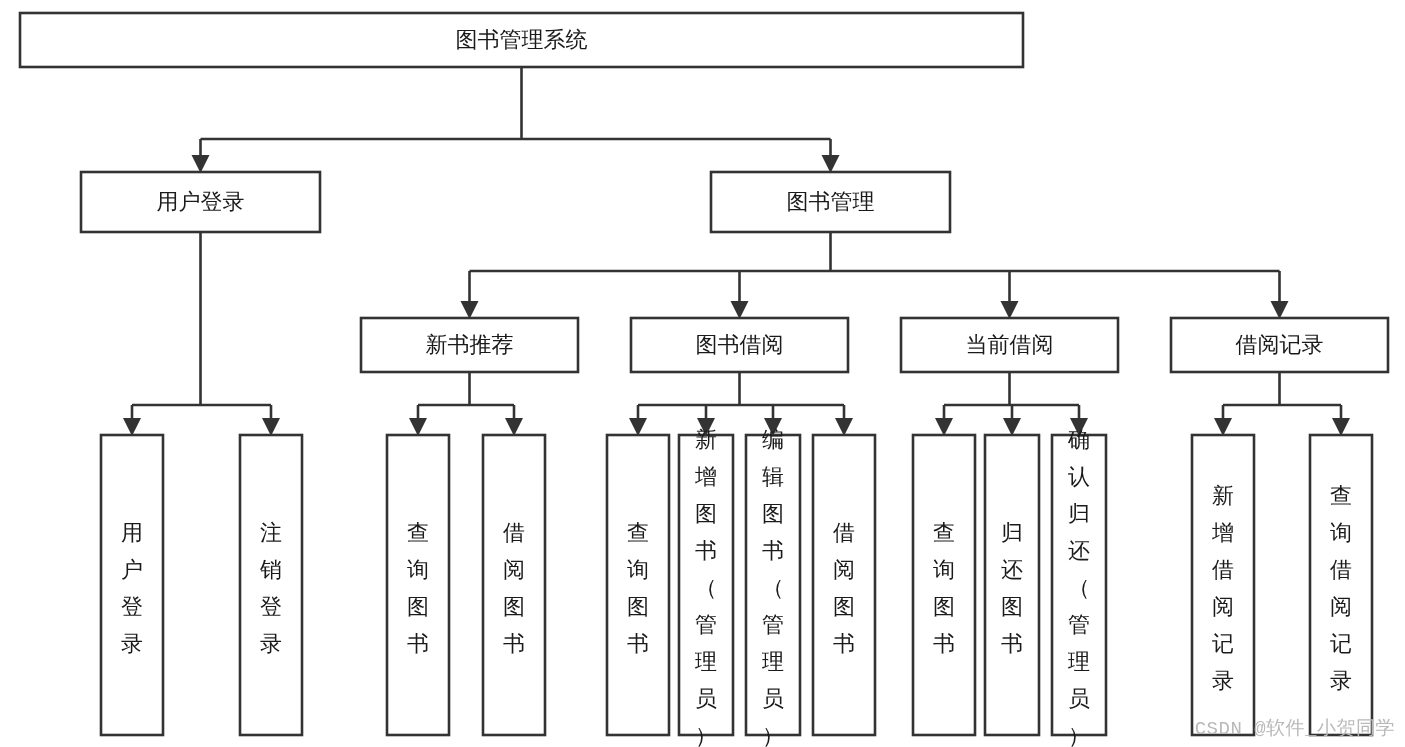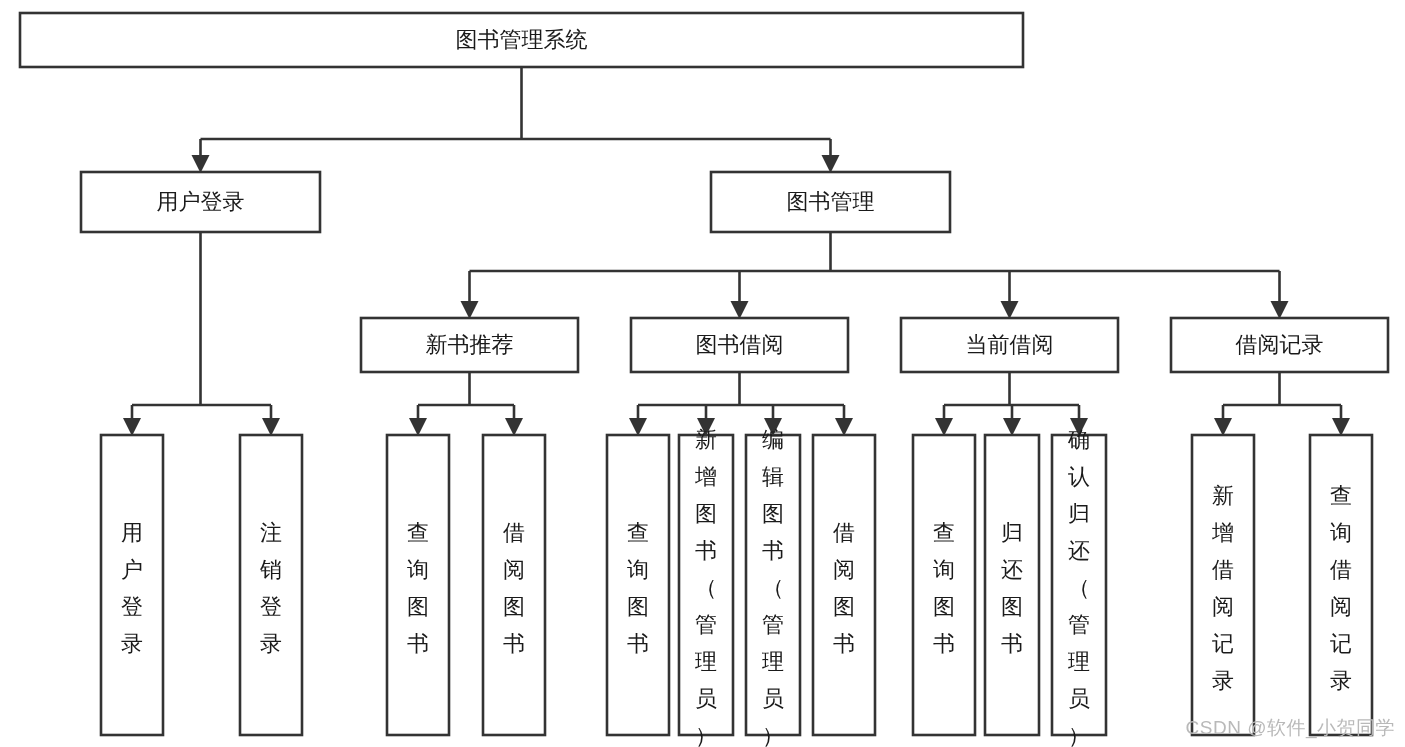--- a/index.html
+++ b/index.html
@@ -53,21 +53,21 @@
   .node-label-v {
     font-family: "Liberation Sans", "DejaVu Sans", sans-serif;
     font-size: 22px;
     fill: #1a1a1a;
     text-anchor: middle;
   }
   .watermark-text {
     position: absolute;
     right: 10px;
     bottom: 6px;
-    font-family: Liberation Sans, sans-serif;
+    font-family: Liberation Mono, monospace;
     font-size: 19px;
     color: #b9b9b9;
     white-space: nowrap;
     letter-spacing: 0.5px;
     pointer-events: none;
   }
 </style>
 </head>
 <body>
 

